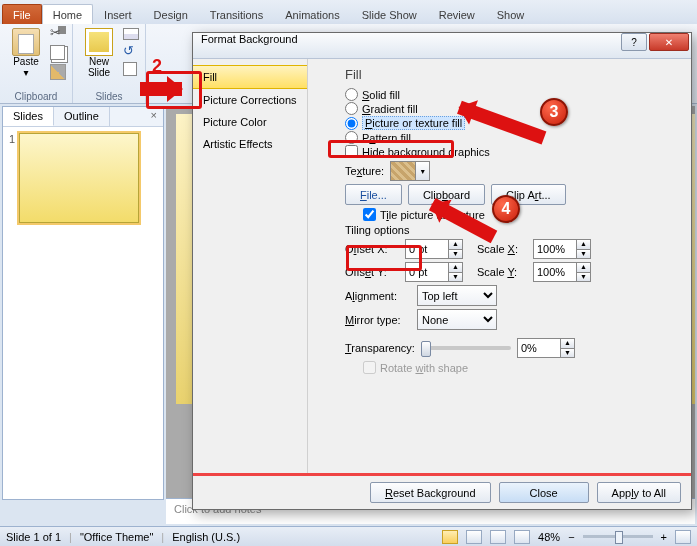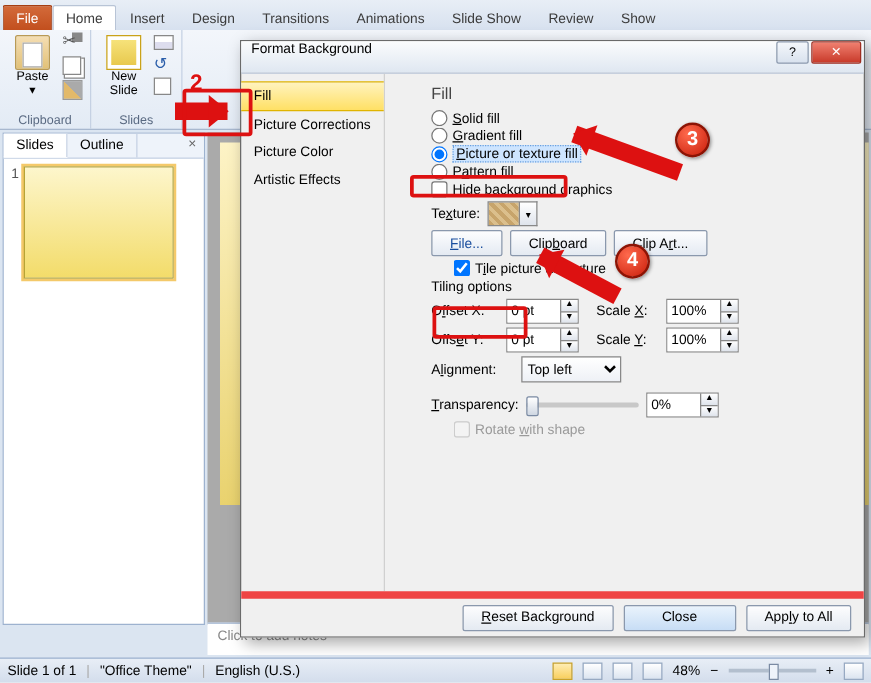--- a/index.html
+++ b/index.html
@@ -77,21 +77,21 @@
 .dbtn.primary{color:#1a4e9e;}
 .spin{display:inline-flex;border:1px solid #888;height:20px;}
 .spin input{width:42px;border:none;padding:0 3px;height:18px;}
 .spin .ar{width:14px;display:flex;flex-direction:column;}
 .spin .ar div{flex:1;border-left:1px solid #888;font-size:7px;text-align:center;line-height:1;background:linear-gradient(#fff,#dfe4ec);}
 .spin .ar div+div{border-top:1px solid #888;}
 select.fake{height:21px;border:1px solid #888;background:linear-gradient(#fff,#eef1f6);}
 .slider{width:90px;height:4px;background:#c8c8c8;border-radius:2px;position:relative;display:inline-block;}
 .slider::after{content:"";position:absolute;left:0;top:-5px;width:8px;height:14px;background:linear-gradient(#fff,#cfd7e2);border:1px solid #7a8aa3;border-radius:2px;}
 
-.dialog-footer{position:absolute;left:0;right:0;bottom:0;height:36px;border-top:6px solid #ef4444;display:flex;align-items:center;justify-content:flex-end;gap:8px;padding:0 10px;background:#f0f0f0;}
+.dialog-footer{position:absolute;left:0;right:0;bottom:0;height:36px;border-top:3px solid #ef4444;display:flex;align-items:center;justify-content:flex-end;gap:8px;padding:0 10px;background:#f0f0f0;}
 
 
 .status{position:absolute;left:0;right:0;bottom:0;height:20px;background:linear-gradient(#e8eef6,#d3ddec);border-top:1px solid #9db2cf;display:flex;align-items:center;padding:0 6px;gap:8px;}
 .status .sep{color:#aaa;}
 .status .spacer{flex:1;}
 .status .vbtn{width:16px;height:14px;border:1px solid #97a9c2;background:linear-gradient(#fff,#dbe4f0);}
 .status .vbtn.on{background:linear-gradient(#ffedb3,#f9cf5d);border-color:#caa126;}
 .status .zslider{width:70px;height:3px;background:#b3bfce;position:relative;}
 .status .zslider::after{content:"";position:absolute;left:32px;top:-4px;width:6px;height:11px;background:#eef3fa;border:1px solid #7a8aa3;}
 
@@ -260,20 +260,24 @@
             <input value="100%" style="">
             <span class="ar">
               <div>▲</div>
               <div>▼</div>
             </span>
           </span>
       </div>
       <div class="row indent2">
         <span class="lab" style="width:66px">A<span class="u">l</span>ignment:</span>
         <select class="fake" style="width:80px"><option>Top left</option></select>
+      </div>
+      <div class="row indent2">
+        <span class="lab" style="width:66px"><span class="u">M</span>irror type:</span>
+        <select class="fake" style="width:80px"><option>None</option></select>
       </div>
       <div class="row indent2" style="margin-top:8px">
         <span class="lab"><span class="u">T</span>ransparency:</span>
         <span class="slider"></span>
         <span class="spin">
             <input value="0%" style="">
             <span class="ar">
               <div>▲</div>
               <div>▼</div>
             </span>

